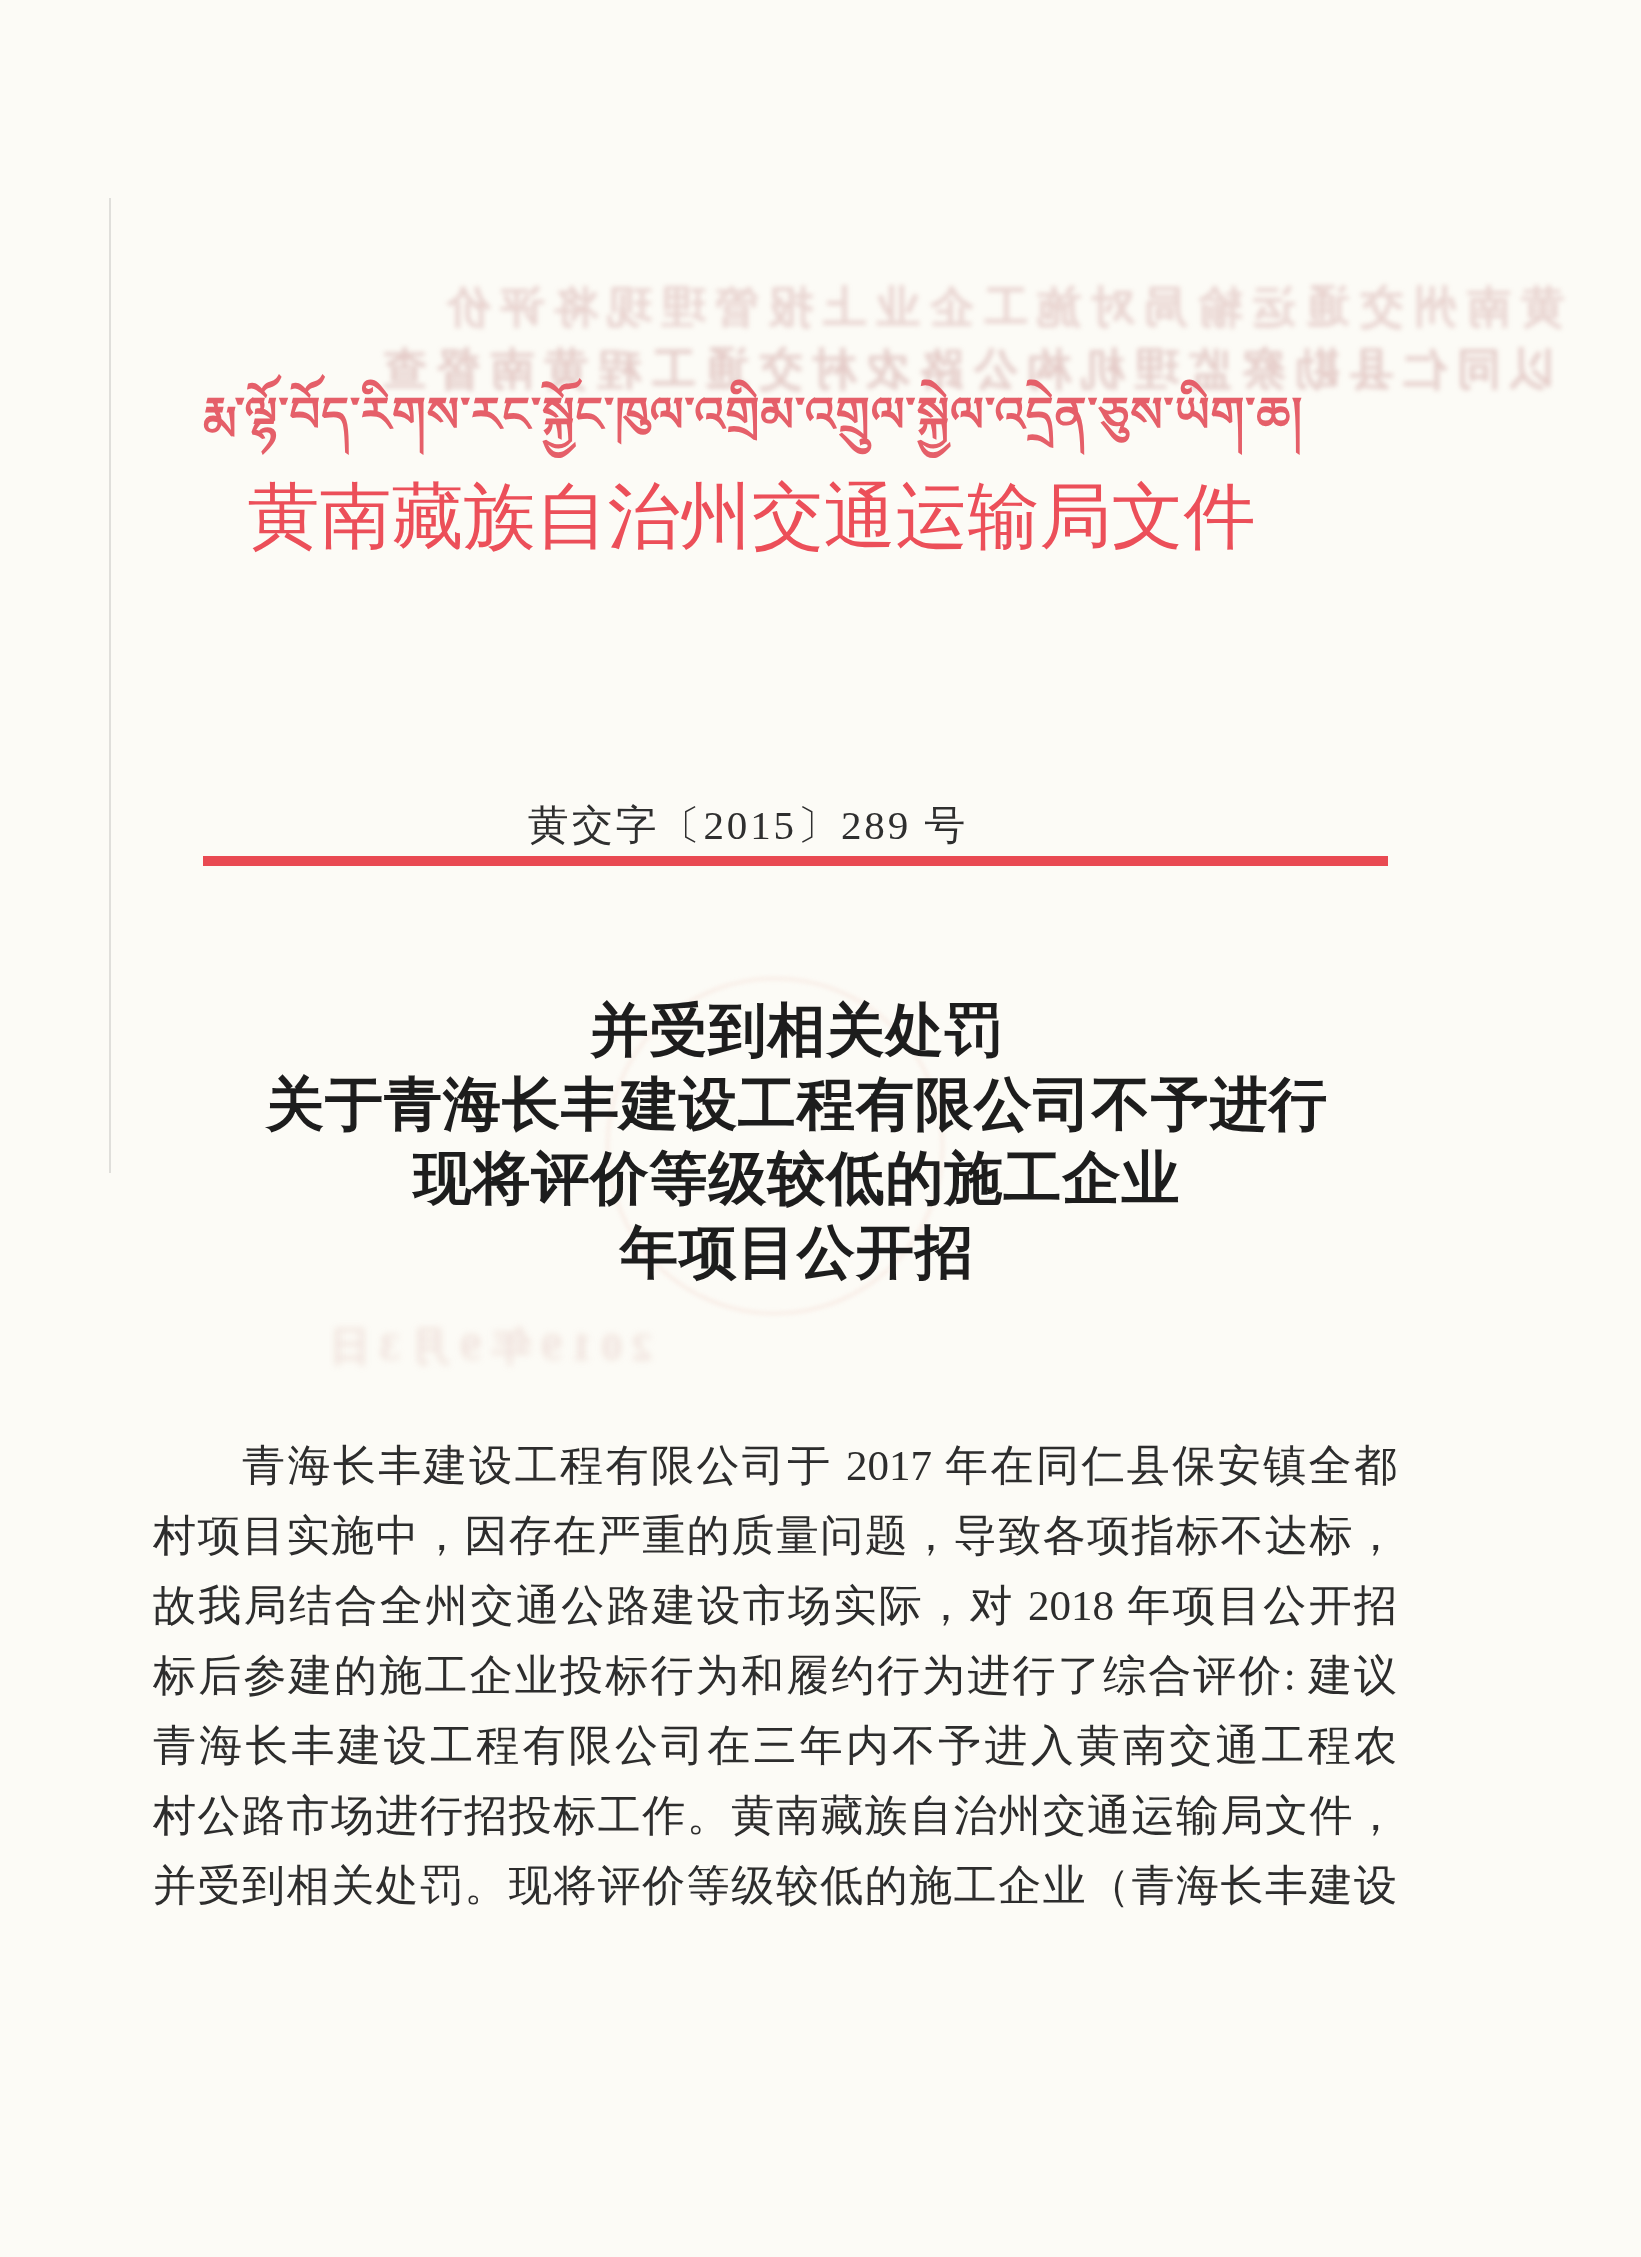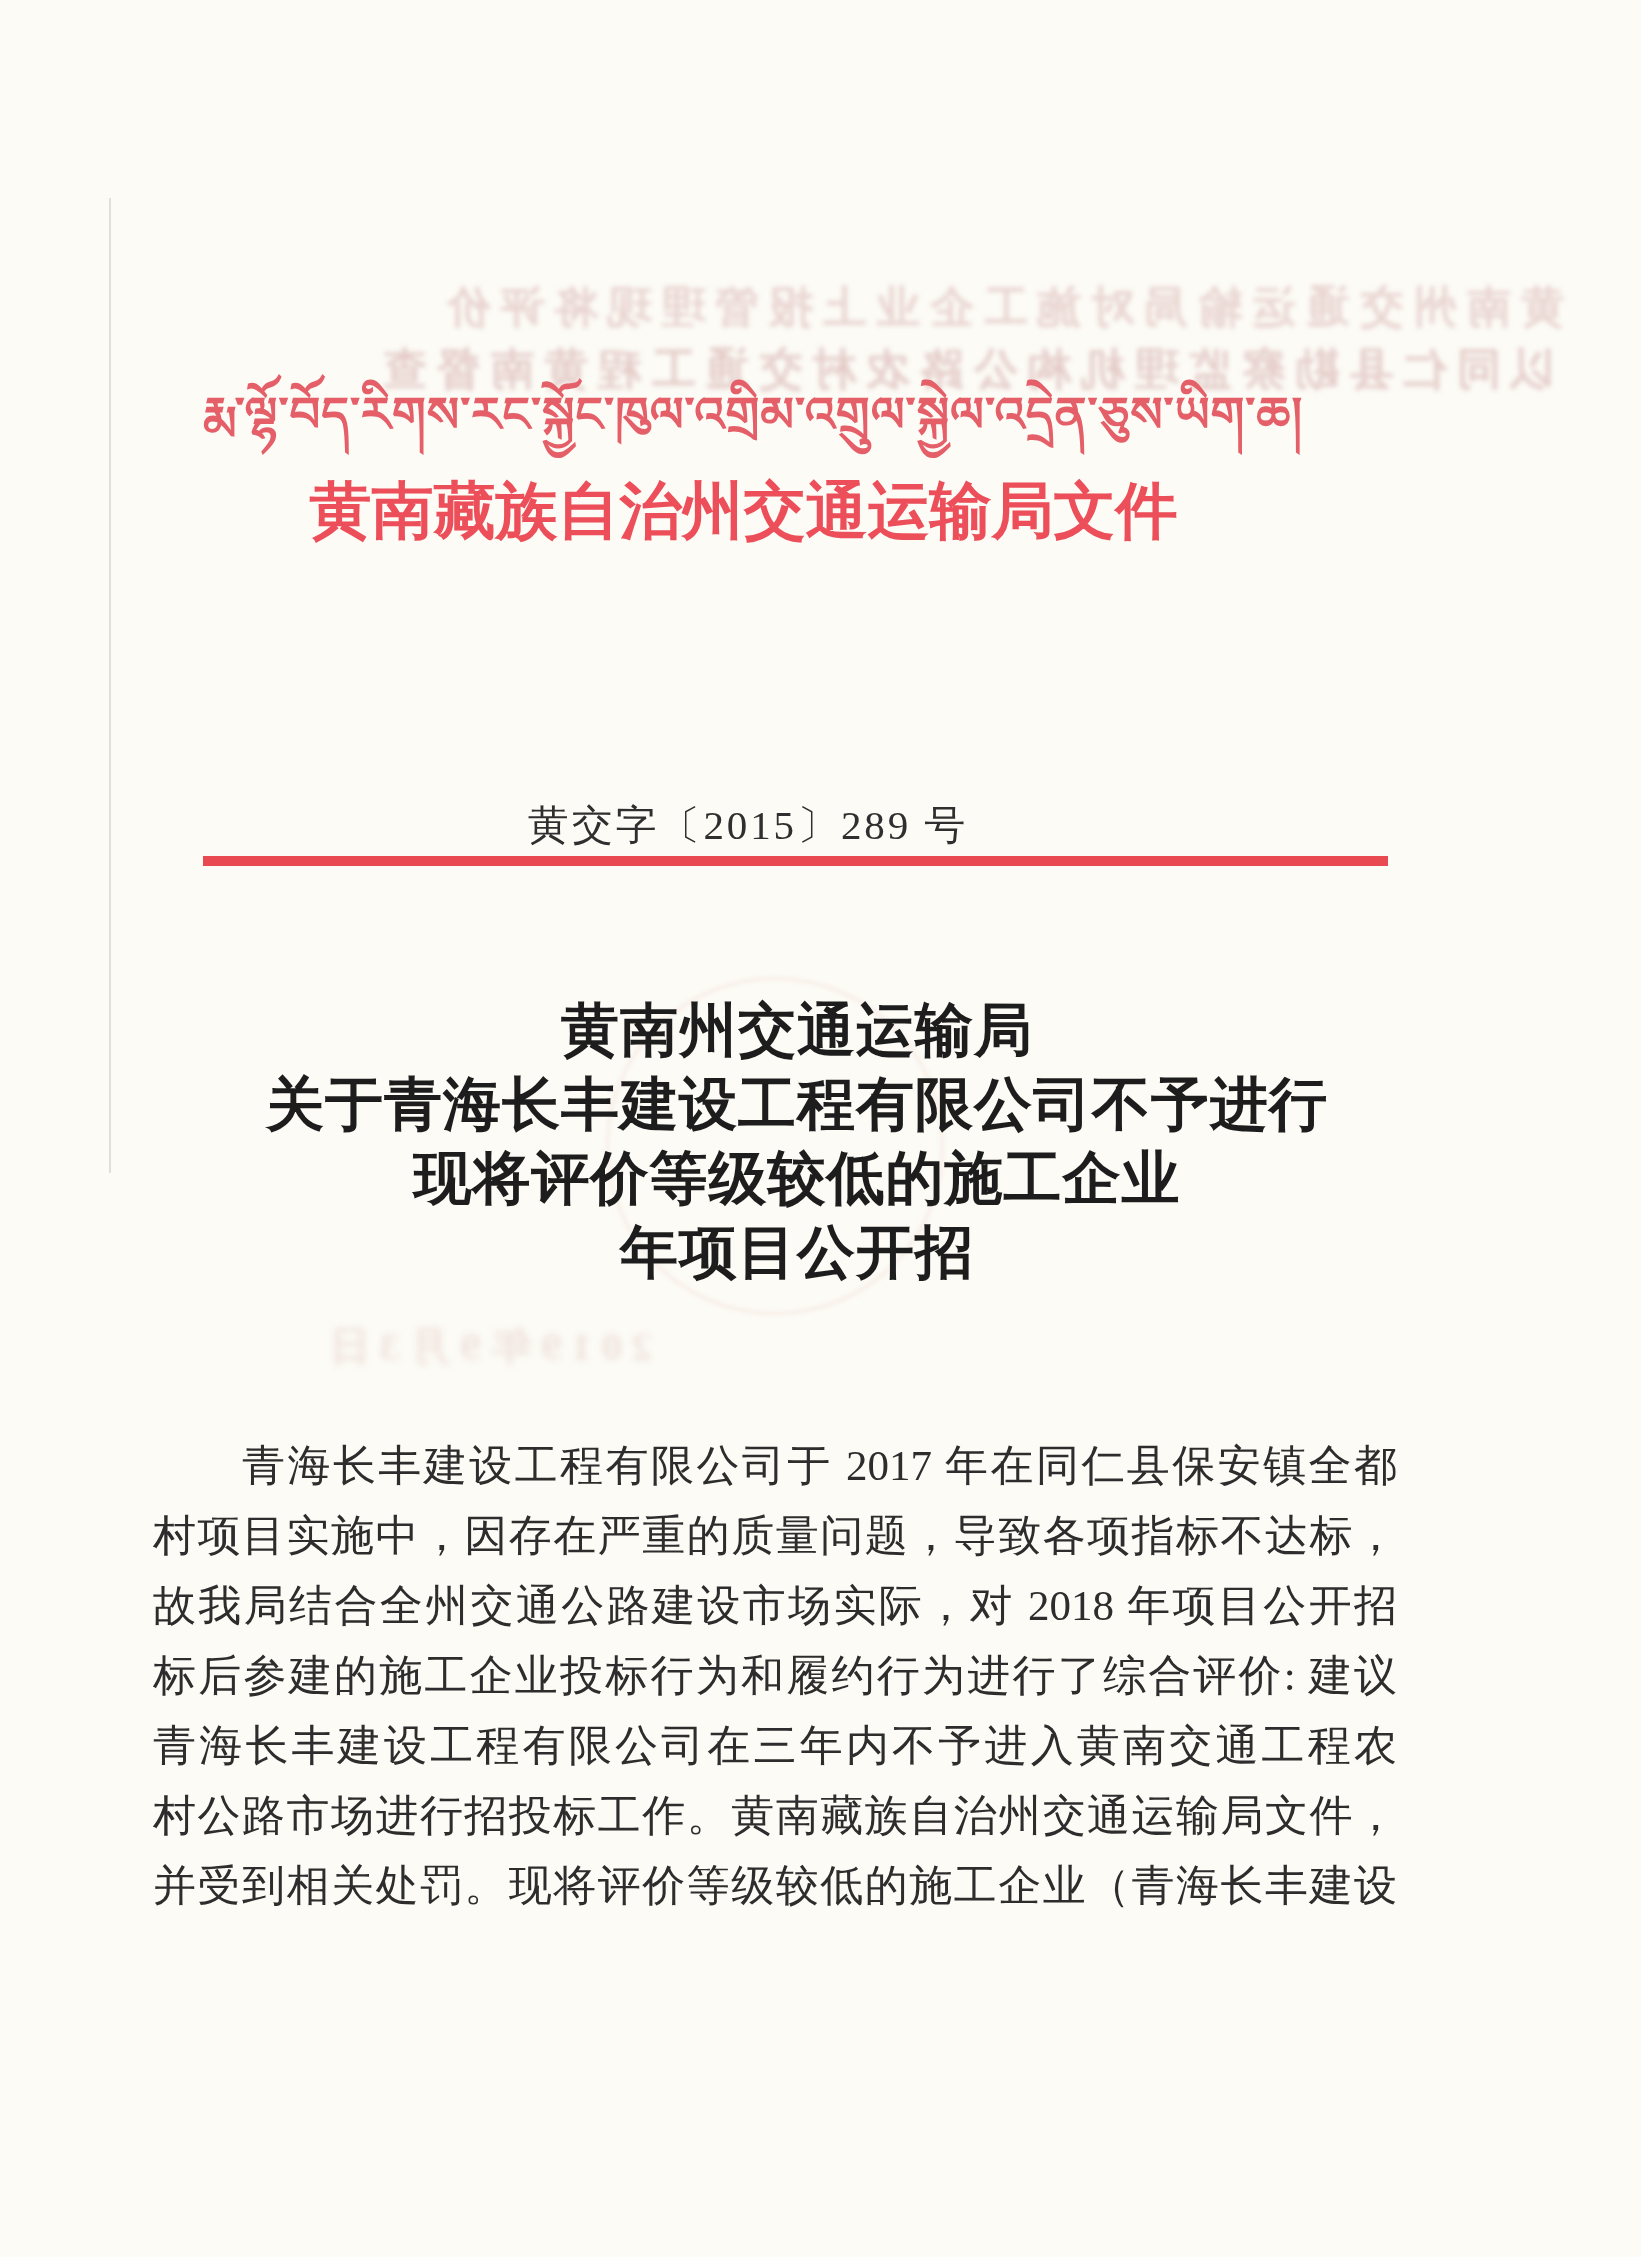--- a/index.html
+++ b/index.html
@@ -39,24 +39,24 @@
   
   .tibetan{
     position:absolute;left:203px;top:378px;width:1188px;
     font-size:48px;line-height:1.5;
     letter-spacing:1px;
     color:#e55f69;
     font-family:"DejaVu Sans",sans-serif;
     font-weight:bold;
   }
   .org-title{
-    position:absolute;left:145px;top:469px;width:1197px;
+    position:absolute;left:153px;top:469px;width:1197px;
     text-align:center;
-    font-size:62px;
-    font-weight:700;
+    font-size:72px;
+    font-weight:400;
     letter-spacing:0px;
     color:#ec4f59;
     white-space:nowrap;
   }
   .doc-number{
     position:absolute;left:154px;top:798px;width:1188px;
     text-align:center;
     font-size:41px;
     color:#2f2f2f;
     letter-spacing:2.9px;
@@ -111,21 +111,21 @@
 
   <div class="tibetan">རྨ་ལྷོ་བོད་རིགས་རང་སྐྱོང་ཁུལ་འགྲིམ་འགྲུལ་སྐྱེལ་འདྲེན་ཅུས་ཡིག་ཆ།</div>
 
   <div class="org-title">黄南藏族自治州交通运输局文件</div>
 
   <div class="doc-number">黄交字〔2015〕289 号</div>
 
   <div class="red-rule"></div>
 
   <div class="letter-title">
-    <div class="t-line">黄南州交通运输局</div>
+    <div class="t-line">并受到相关处罚</div>
     <div class="t-line">关于青海长丰建设工程有限公司不予进行</div>
     <div class="t-line">现将评价等级较低的施工企业</div>
     <div class="t-line">年项目公开招</div>
   </div>
 
 
   <div class="body-block">
     <div class="b-line indent">青海长丰建设工程有限公司于 2017 年在同仁县保安镇全都</div>
     <div class="b-line">村项目实施中，因存在严重的质量问题，导致各项指标不达标，</div>
     <div class="b-line">故我局结合全州交通公路建设市场实际，对 2018 年项目公开招</div>

